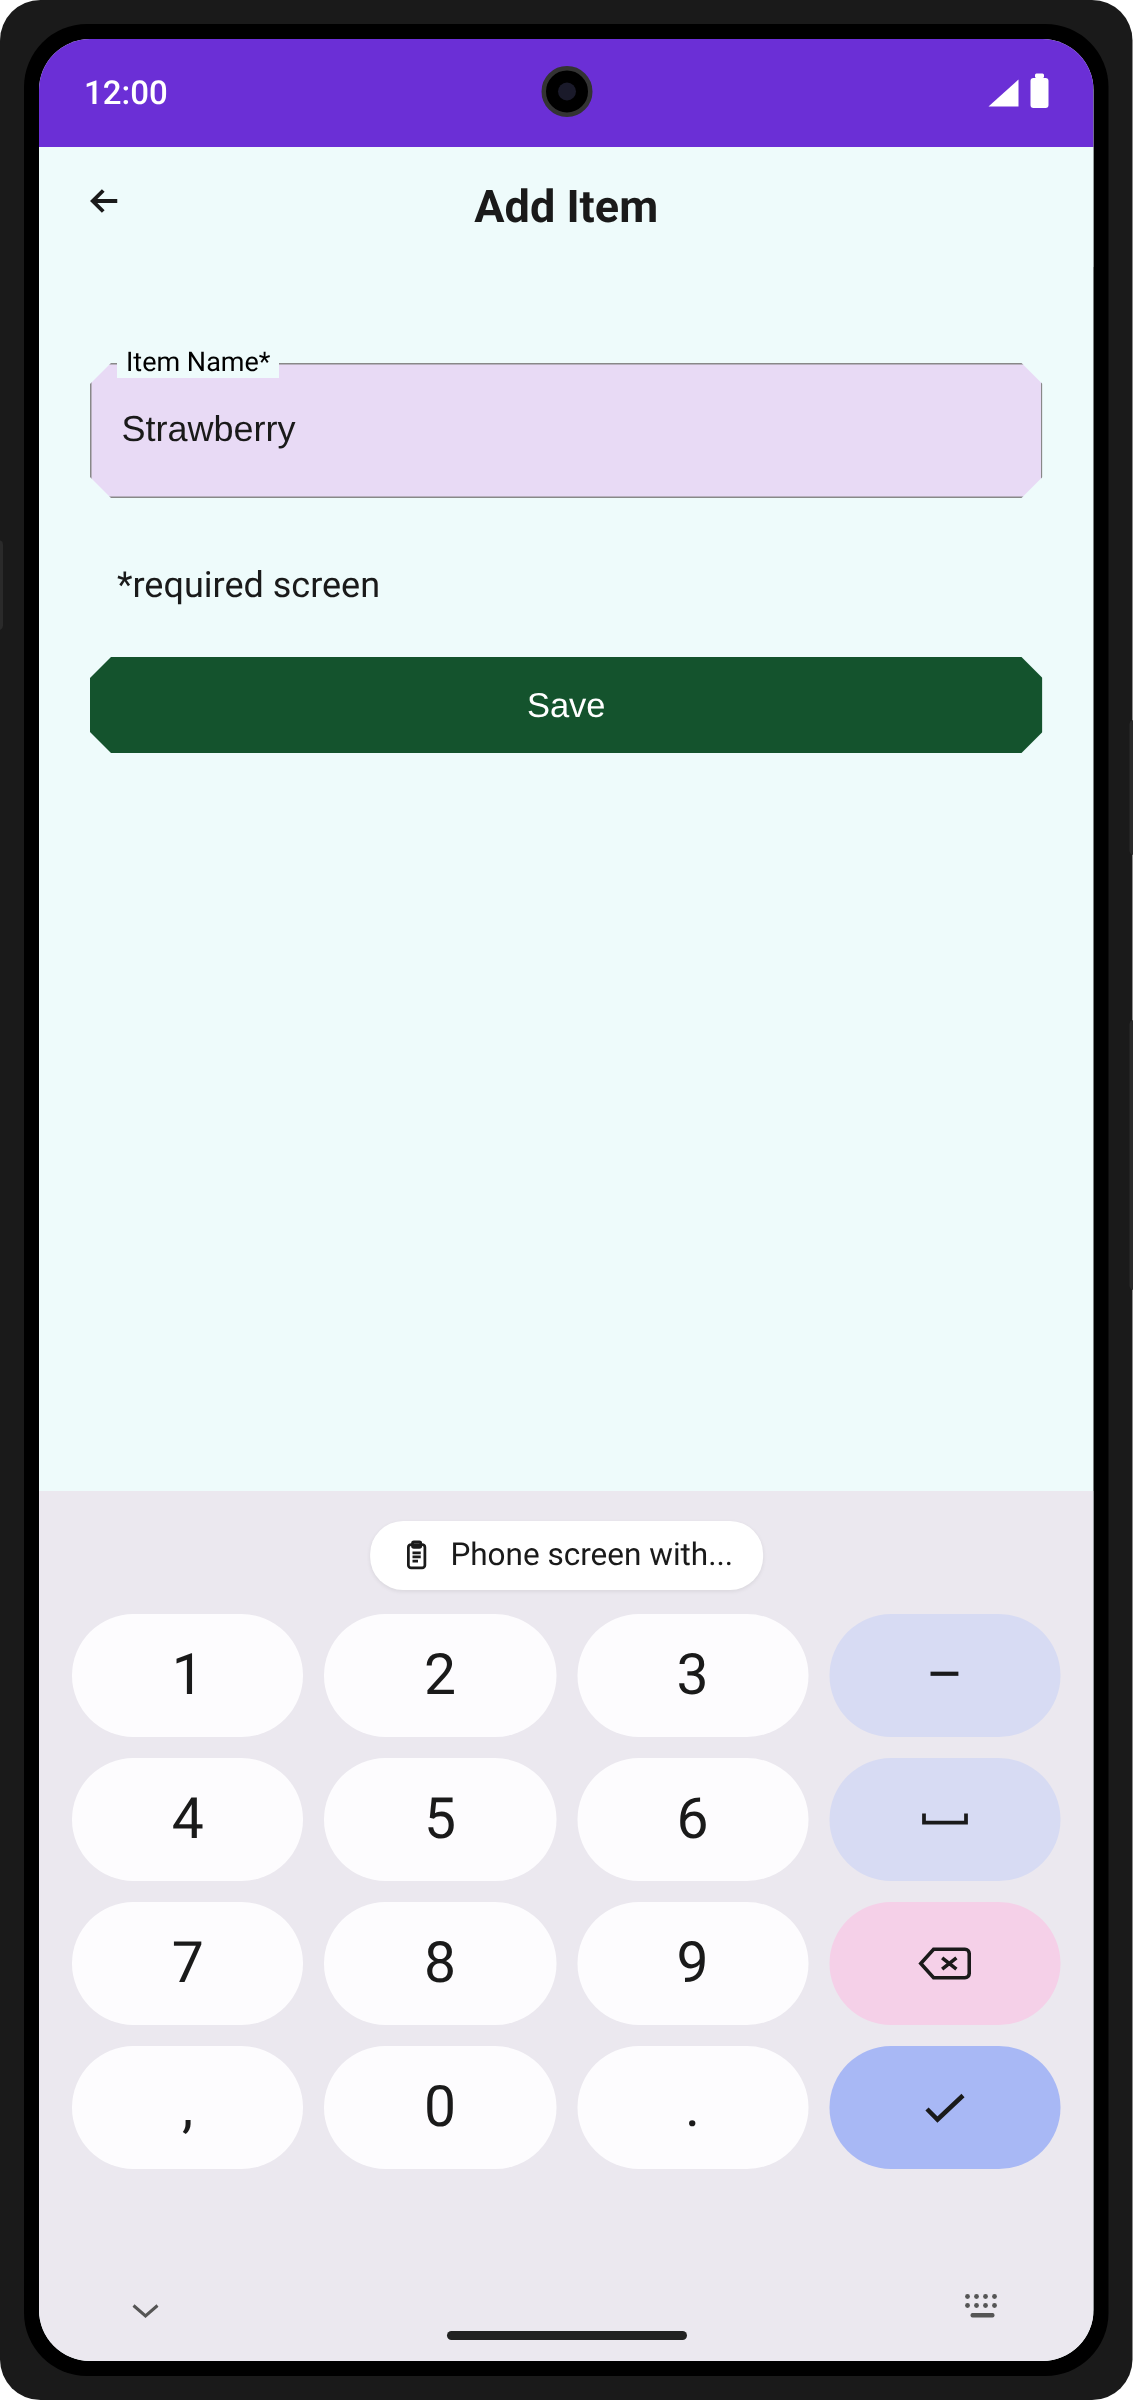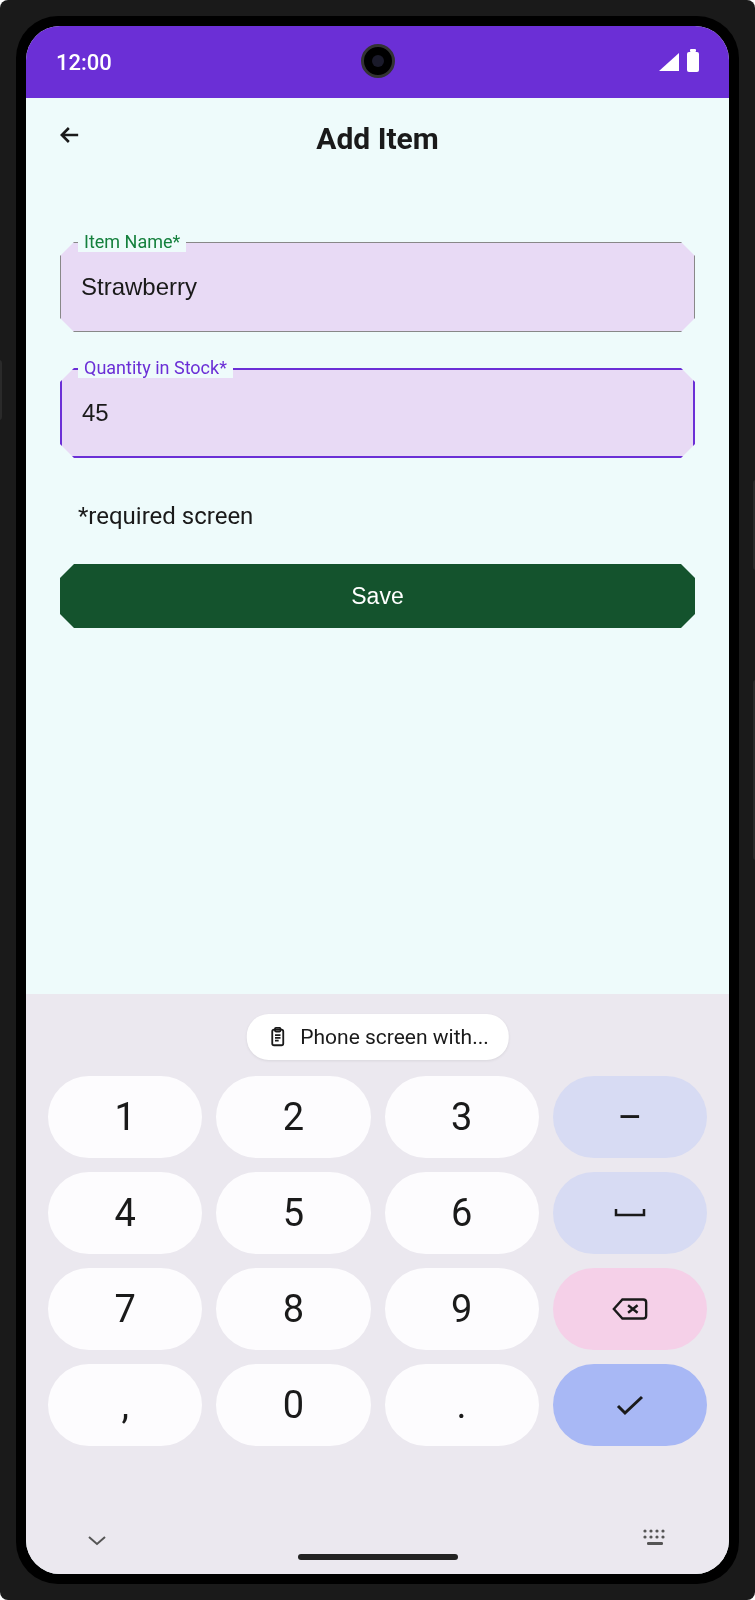--- a/index.html
+++ b/index.html
@@ -1,21 +1,21 @@
 <!DOCTYPE html>
 <html><head>
 <meta charset="utf-8">
 <style>
   * { box-sizing: border-box; margin: 0; padding: 0; }
   html, body { width: 755px; height: 1600px; background: #fff; font-family: Roboto, Arial, sans-serif; }
   
   
   .phone-frame {
     position: absolute; top: 0; left: 0; width: 755px; height: 1600px;
-    background: #1a1a1a; border-radius: 8px;
+    background: #1a1a1a; border-radius: 27px;
     padding: 16px;
   }
   .phone-inner {
     width: 100%; height: 100%; background: #000; border-radius: 42px; overflow: hidden; position: relative;
   }
   .side-btn { position: absolute; background: #2a2a2a; border-radius: 3px; }
   .side-btn.right1 { right: -4px; top: 480px; width: 6px; height: 90px; }
   .side-btn.right2 { right: -4px; top: 680px; width: 6px; height: 180px; }
   .side-btn.left1 { left: -4px; top: 360px; width: 6px; height: 60px; }
   
@@ -75,21 +75,21 @@
   }
   .field-value {
     font-size: 24px; color: #1a1a1a; border: none; background: transparent; outline: none; width: 100%;
   }
   .field-prefix {
     font-size: 24px; color: #666; margin-right: 26px;
   }
   .field-wrap { position: relative; margin-bottom: 36px; }
   .field-wrap .float-label {
     position: absolute; top: -11px; left: 18px; z-index: 5;
-    background: #eefbfb; padding: 0 6px; font-size: 18px; color: #15803d;
+    background: #eefbfb; padding: 0 6px; font-size: 18px; color: #000000;
   }
   .field-wrap.focused .float-label { color: #6b2fd6; }
   
   .required-note { font-size: 24px; color: #1a1a1a; padding: 8px 18px 34px 18px; }
   
   .save-btn {
     background: #14532d; color: #fff; height: 64px;
     display: flex; align-items: center; justify-content: center;
     font-size: 23px; font-weight: 500; cursor: pointer; border: none; width: 100%;
     clip-path: polygon(0 14px, 14px 0, calc(100% - 14px) 0, 100% 14px, 100% calc(100% - 14px), calc(100% - 14px) 100%, 14px 100%, 0 calc(100% - 14px));
@@ -167,26 +167,20 @@
       <div class="form">
 
         <div class="field-wrap">
           <span class="float-label">Item Name*</span>
           <div class="field">
             <input class="field-value" value="Strawberry" style="">
           </div>
         </div>
 
 
-        <div class="field-wrap focused">
-          <span class="float-label">Quantity in Stock*</span>
-          <div class="field focused">
-            <input class="field-value" value="45" style="">
-          </div>
-        </div>
 
         <div class="required-note">*required screen</div>
 
         <button class="save-btn">Save</button>
       </div>
 
       <div class="keyboard-area">
         <div class="clip-suggest">
           <svg class="clip-icon" viewBox="0 0 24 24" fill="none" stroke="#1a1a1a" stroke-width="2">
               <rect x="6" y="4" width="12" height="17" rx="2"></rect>

